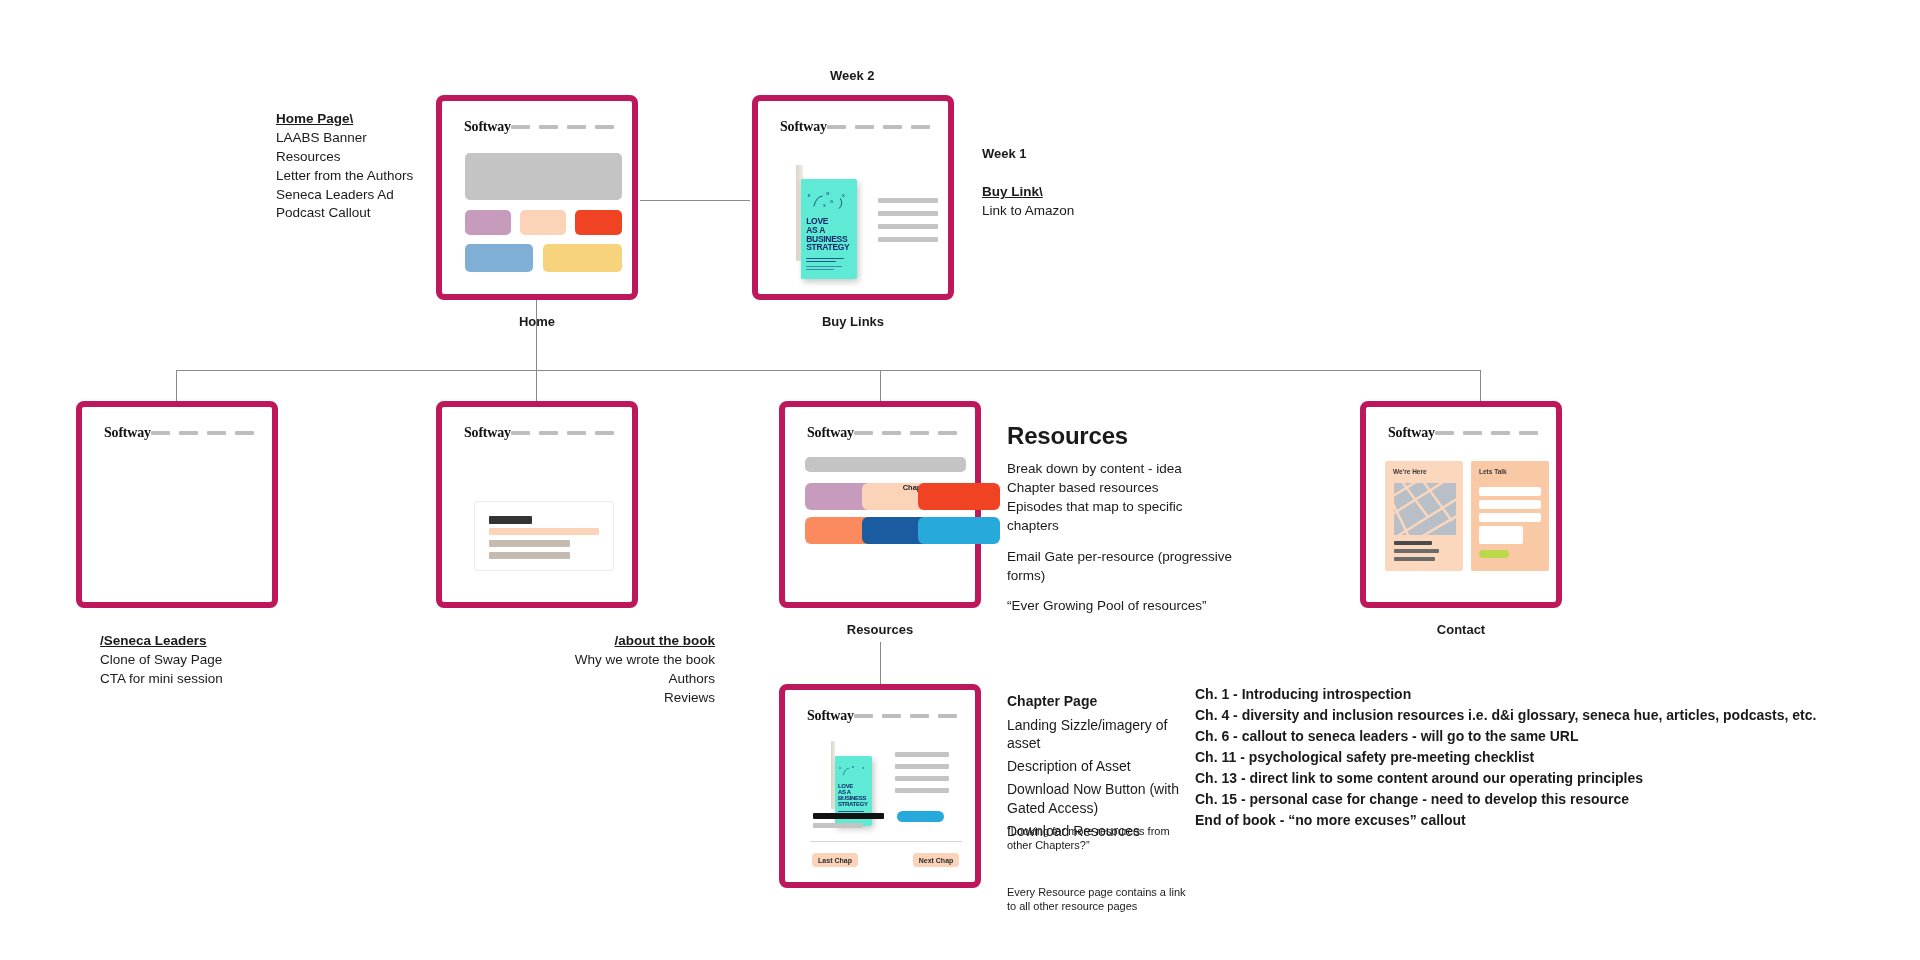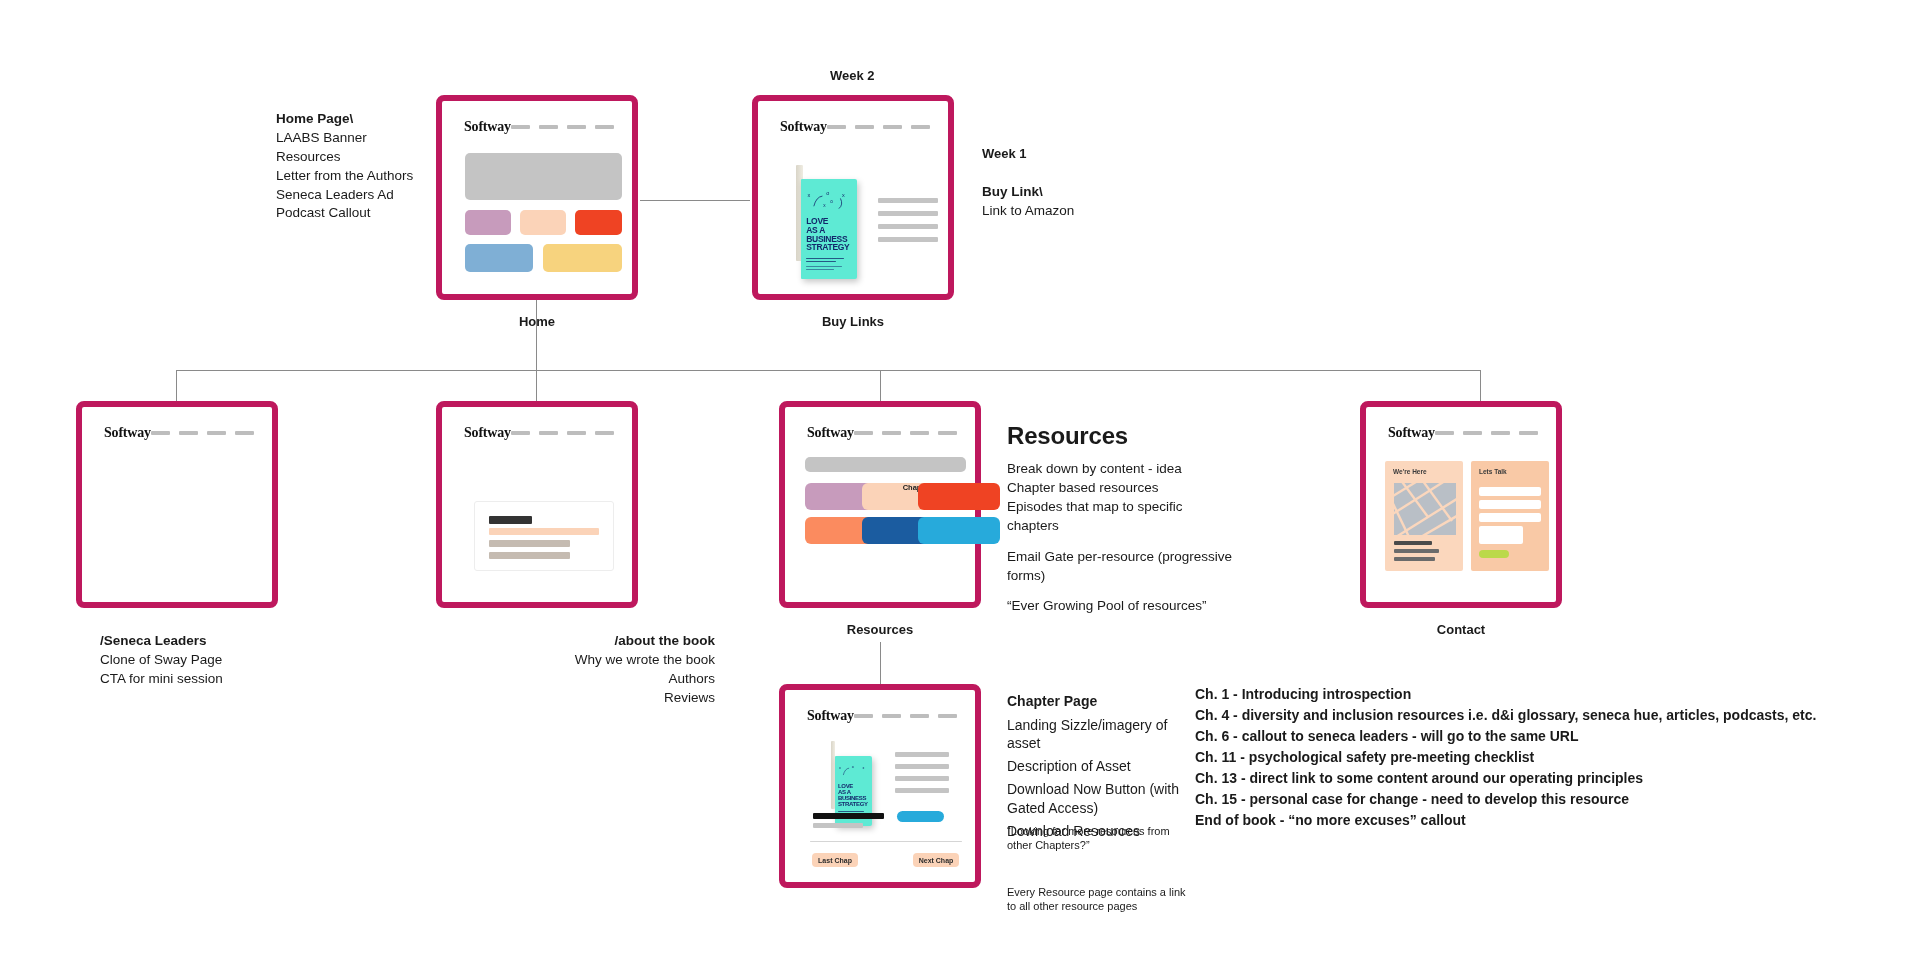--- a/index.html
+++ b/index.html
@@ -38,21 +38,21 @@
   .caption{
     position:absolute;
     text-align:center;
     font-size:13px;
     font-weight:bold;
     color:#1a1a1a;
   }
 
   
   .ann{position:absolute;font-size:13.5px;line-height:1.40;color:#1a1a1a;}
-  .ann .hd{font-weight:bold;}
+  .ann .hd{font-weight:bold;text-decoration:underline;}
   .ann-lbl{position:absolute;font-size:13px;font-weight:bold;color:#1a1a1a;}
 
   .ann-big{position:absolute;}
   .ann-big h2{margin:0 0 9px 0;font-size:24px;font-weight:bold;letter-spacing:-0.2px;}
   .ann-big p{margin:0;font-size:13.5px;line-height:1.42;}
   .ann-big p.gap{margin-top:11px;}
 
   .chlist{position:absolute;font-size:14px;font-weight:bold;line-height:1.50;color:#1a1a1a;}
 
   .ann-small{position:absolute;font-size:11px;line-height:1.30;color:#1a1a1a;}

